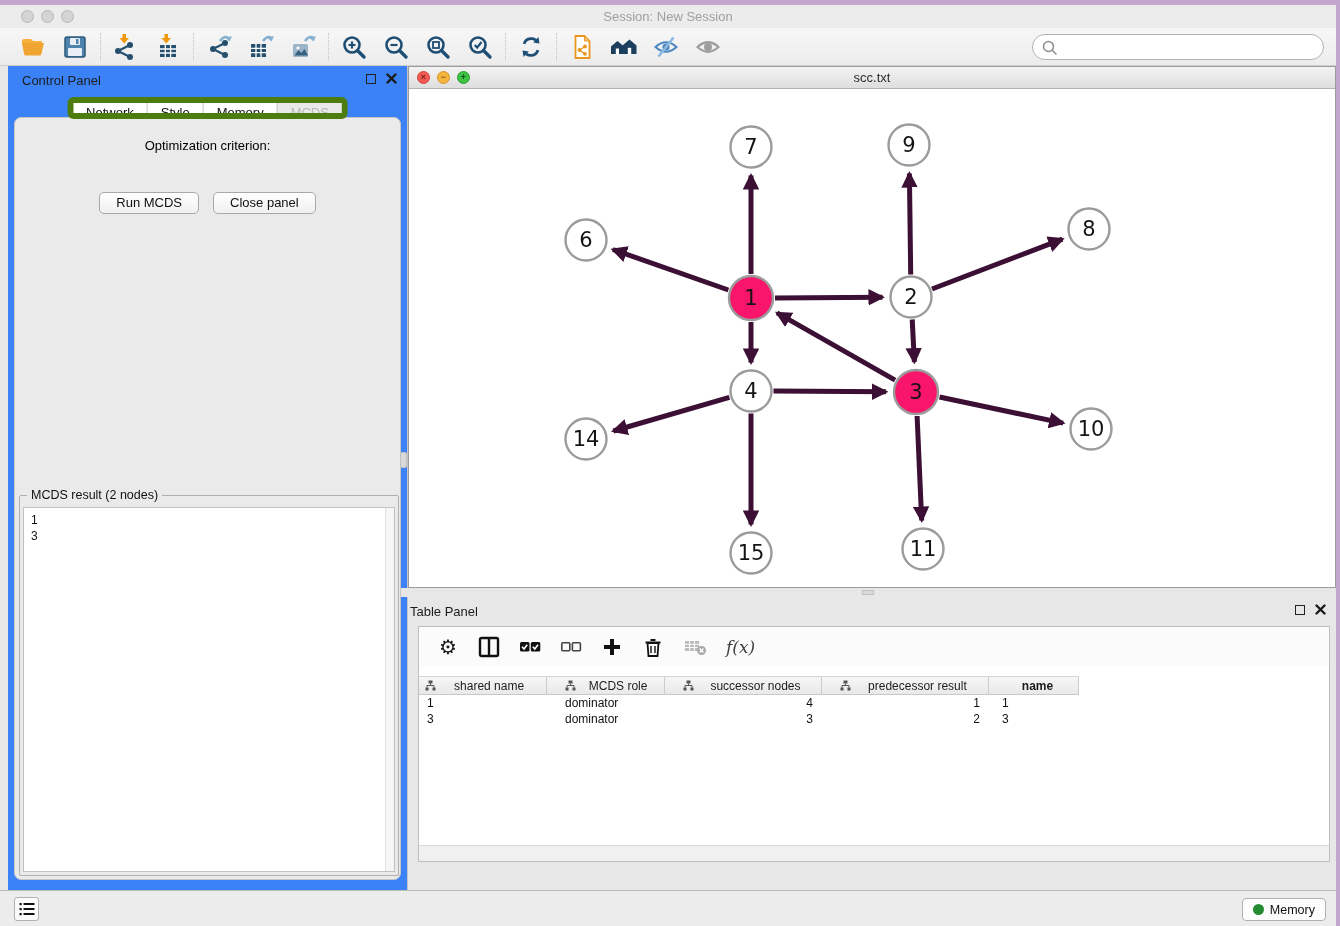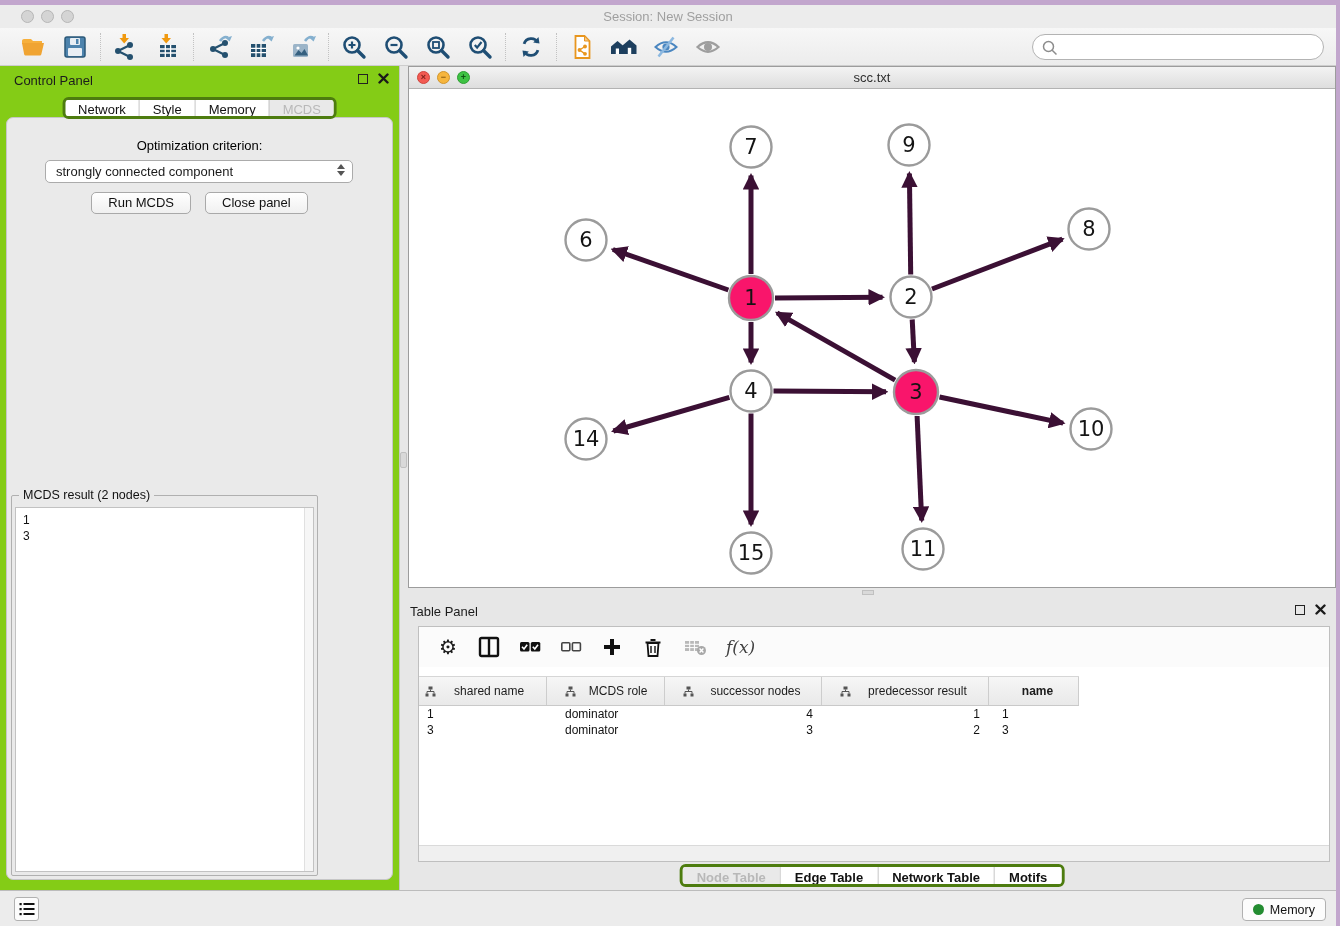--- a/index.html
+++ b/index.html
@@ -18,39 +18,39 @@
 
   
   .toolbar { left:0; top:28px; width:1336px; height:38px; background:linear-gradient(#f7f7f7,#ececec); border-bottom:1px solid #cdcdcd; display:flex; align-items:center; padding-left:8px; }
   .tb-group { display:flex; align-items:center; gap:12px; padding:0 10px; }
   .tb-sep { width:1px; height:28px; border-left:1px dotted #c2c2c2; }
   .tb-btn { width:30px; height:30px; display:flex; align-items:center; justify-content:center; }
   .searchbox { position:absolute; right:12px; top:6px; width:292px; height:26px; background:#fff; border:1px solid #b3b3b3; border-radius:13px; display:flex; align-items:center; padding-left:8px; gap:5px; }
   .searchbox input { border:none; outline:none; flex:1; height:20px; font-size:13px; background:transparent; font-family:"Liberation Sans",sans-serif; }
 
   
-  .control-panel { left:0; top:66px; width:400px; height:824px; background:#84cc16; border-right:1px solid #c6c6c6; }
+  .control-panel { left:8px; top:66px; width:400px; height:824px; background:#3b82f6; border-right:1px solid #c6c6c6; }
   .panel-title { position:absolute; left:14px; top:7px; font-size:13px; color:#1c1c1c; }
   .panel-icons { position:absolute; right:10px; top:7px; display:flex; gap:10px; align-items:center; }
   .float-ico { width:10px; height:10px; border:1.6px solid #222; display:inline-block; }
-  .seg-tabs { display:flex; border:3px solid #4d7c0f; border-radius:6px; overflow:hidden; background:#fff; height:22px; }
+  .seg-tabs { display:flex; border:6px solid #4d7c0f; border-radius:6px; overflow:hidden; background:#fff; height:22px; }
   .seg-tab { padding:0 13px; line-height:20px; font-size:13px; color:#111; border-left:1px solid #c6c6c6; background:#fff; white-space:nowrap; }
   .seg-tab:first-child { border-left:none; }
   .seg-tab.sel { background:#e9e9e9; color:#b8b8b8; }
   .cp-tabs-wrap { position:absolute; top:31px; left:50%; transform:translateX(-50%); z-index:2; }
   .cp-content { position:absolute; left:6px; top:51px; right:6px; bottom:10px; background:#eaeaea; border:1px solid #c6c6c6; border-radius:7px; }
   .opt-label { position:absolute; top:20px; width:100%; text-align:center; font-size:13px; color:#000; }
   .dropdown { position:absolute; left:38px; top:42px; width:308px; height:23px; background:#fff; border:1px solid #ababab; border-radius:5px; display:flex; align-items:center; padding:0 26px 0 10px; font-size:13px; }
   .dd-arrows { position:absolute; right:7px; top:3px; display:flex; flex-direction:column; gap:2px; }
   .dd-arrows i { display:block; width:0; height:0; border-left:4px solid transparent; border-right:4px solid transparent; }
   .dd-up { border-bottom:5px solid #555; }
   .dd-down { border-top:5px solid #555; }
   .btn-row { position:absolute; top:74px; width:100%; display:flex; justify-content:center; gap:14px; }
   .mac-btn { height:22px; padding:0 16px; background:linear-gradient(#ffffff,#f0f0f0); border:1px solid #a9a9a9; border-radius:5px; font-size:13px; line-height:20px; color:#111; }
-  .groupbox { position:absolute; left:4px; top:377px; width:307px; height:381px; border:1px solid #b0b0b0; border-radius:2px; }
+  .groupbox { position:absolute; left:4px; top:377px; width:380px; height:381px; border:1px solid #b0b0b0; border-radius:2px; }
   .groupbox-label { position:absolute; top:-8px; left:7px; background:#eaeaea; padding:0 4px; font-size:12.5px; color:#111; }
   .result-area { position:absolute; left:3px; top:11px; right:3px; bottom:3px; background:#fff; border:1px solid #c2c2c2; font-size:12px; line-height:16px; padding:4px 0 0 7px; color:#111; }
   .result-scroll { position:absolute; top:1px; right:1px; bottom:1px; width:9px; background:#f6f6f6; border-left:1px solid #e0e0e0; }
 
   
   .v-split-handle { left:400px; top:452px; width:7px; height:16px; background:#d9d9d9; border:1px solid #c0c0c0; border-radius:2px; }
   .h-splitter { left:401px; top:588px; width:935px; height:9px; background:#e7e7e7; }
   .h-split-handle { position:absolute; left:461px; top:2px; width:12px; height:5px; background:#d9d9d9; border:1px solid #c0c0c0; }
 
   
@@ -63,21 +63,21 @@
   .net-title { width:100%; text-align:center; line-height:21px; font-size:13px; color:#2e2e2e; }
   .net-canvas { position:relative; width:926px; height:498px; background:#fff; overflow:hidden; }
 
   
   .table-panel { left:408px; top:597px; width:928px; height:293px; background:#e7e7e7; }
   .tbl-container { position:absolute; left:10px; top:29px; width:912px; height:236px; background:#fff; border:1px solid #bfbfbf; }
   .tbl-toolbar { height:40px; display:flex; align-items:center; gap:19px; padding-left:18px; background:#fbfbfb; }
   .tt-btn { display:flex; align-items:center; justify-content:center; min-width:22px; height:24px; }
   .gear-glyph { font-size:20px; color:#1a1a1a; line-height:1; }
   .fx-glyph { font-family:"DejaVu Serif",serif; font-style:italic; color:#404040; font-size:17px; }
-  .thead { display:flex; margin-top:9px; height:30px; background:linear-gradient(#f6f6f6,#e9e9e9); border-top:1px solid #d6d6d6; border-bottom:1px solid #c9c9c9; width:660px;gap:12px; }
+  .thead { display:flex; margin-top:9px; height:19px; background:linear-gradient(#f6f6f6,#e9e9e9); border-top:1px solid #d6d6d6; border-bottom:1px solid #c9c9c9; width:660px;gap:12px; }
   .tcell { display:flex; align-items:center; border-right:1px solid #cdcdcd; font-size:12px; color:#1c1c1c; }
   .colicon { margin-left:6px; display:flex; }
   .collabel { flex:1; text-align:center; padding-right:4px; }
   .trow { display:flex; height:16px; font-size:12px; color:#111; width:660px; }
   .trow > div { overflow:hidden; white-space:nowrap; }
   .tbl-scrollstrip { position:absolute; left:0; right:0; bottom:0; height:16px; background:#f0f0f0; border-top:1px solid #dadada; }
   .tp-tabs-wrap { position:absolute; top:267px; left:50%; transform:translateX(-50%); }
   .tp-tabs-wrap .seg-tab { font-weight:600; padding:0 14px; line-height:21px; }
   .tp-tabs-wrap .seg-tabs { height:23px; }
 
@@ -262,27 +262,20 @@
   <div class="cp-tabs-wrap">
     <div class="seg-tabs" id="cp-tabs">
         <div class="seg-tab">Network</div>
         <div class="seg-tab">Style</div>
         <div class="seg-tab">Memory</div>
         <div class="seg-tab sel">MCDS</div>
       </div>
   </div>
   <div class="cp-content">
     <div class="opt-label">Optimization criterion:</div>
-    <div class="dropdown">
-      <span>strongly connected component</span>
-      <span class="dd-arrows">
-          <i class="dd-up"></i>
-          <i class="dd-down"></i>
-        </span>
-    </div>
     <div class="btn-row">
       <button class="mac-btn">Run MCDS</button>
       <button class="mac-btn">Close panel</button>
     </div>
     <div class="groupbox">
       <span class="groupbox-label">MCDS result (2 nodes)</span>
       <div class="result-area" id="result-text">
           <div>1</div>
           <div>3</div>
         </div>
@@ -494,28 +487,20 @@
         <div class="trow">
           <div style="width: 138px; text-align: left; padding: 1px 0px 0px 8px;">3</div>
           <div style="width: 114px; text-align: left; padding: 1px 0px 0px 8px;">dominator</div>
           <div style="width: 156px; text-align: right; padding: 1px 14px 0px 0px;">3</div>
           <div style="width: 167px; text-align: right; padding: 1px 14px 0px 0px;">2</div>
           <div style="width: 84px; text-align: left; padding: 1px 0px 0px 8px;">3</div>
         </div>
       </div>
     <div class="tbl-scrollstrip"></div>
   </div>
-  <div class="tp-tabs-wrap">
-    <div class="seg-tabs" id="tp-tabs">
-        <div class="seg-tab sel">Node Table</div>
-        <div class="seg-tab">Edge Table</div>
-        <div class="seg-tab">Network Table</div>
-        <div class="seg-tab">Motifs</div>
-      </div>
-  </div>
 </div>
 
 <div class="abs statusbar">
   <div class="list-btn">
     <svg width="18" height="16" viewBox="0 0 18 16">
         <path d="M5.5 3h11M5.5 8h11M5.5 13h11" stroke="#111" stroke-width="2"></path>
         <rect x="1.5" y="2" width="2.2" height="2.2" fill="#111"></rect>
         <rect x="1.5" y="7" width="2.2" height="2.2" fill="#111"></rect>
         <rect x="1.5" y="12" width="2.2" height="2.2" fill="#111"></rect>
       </svg>

